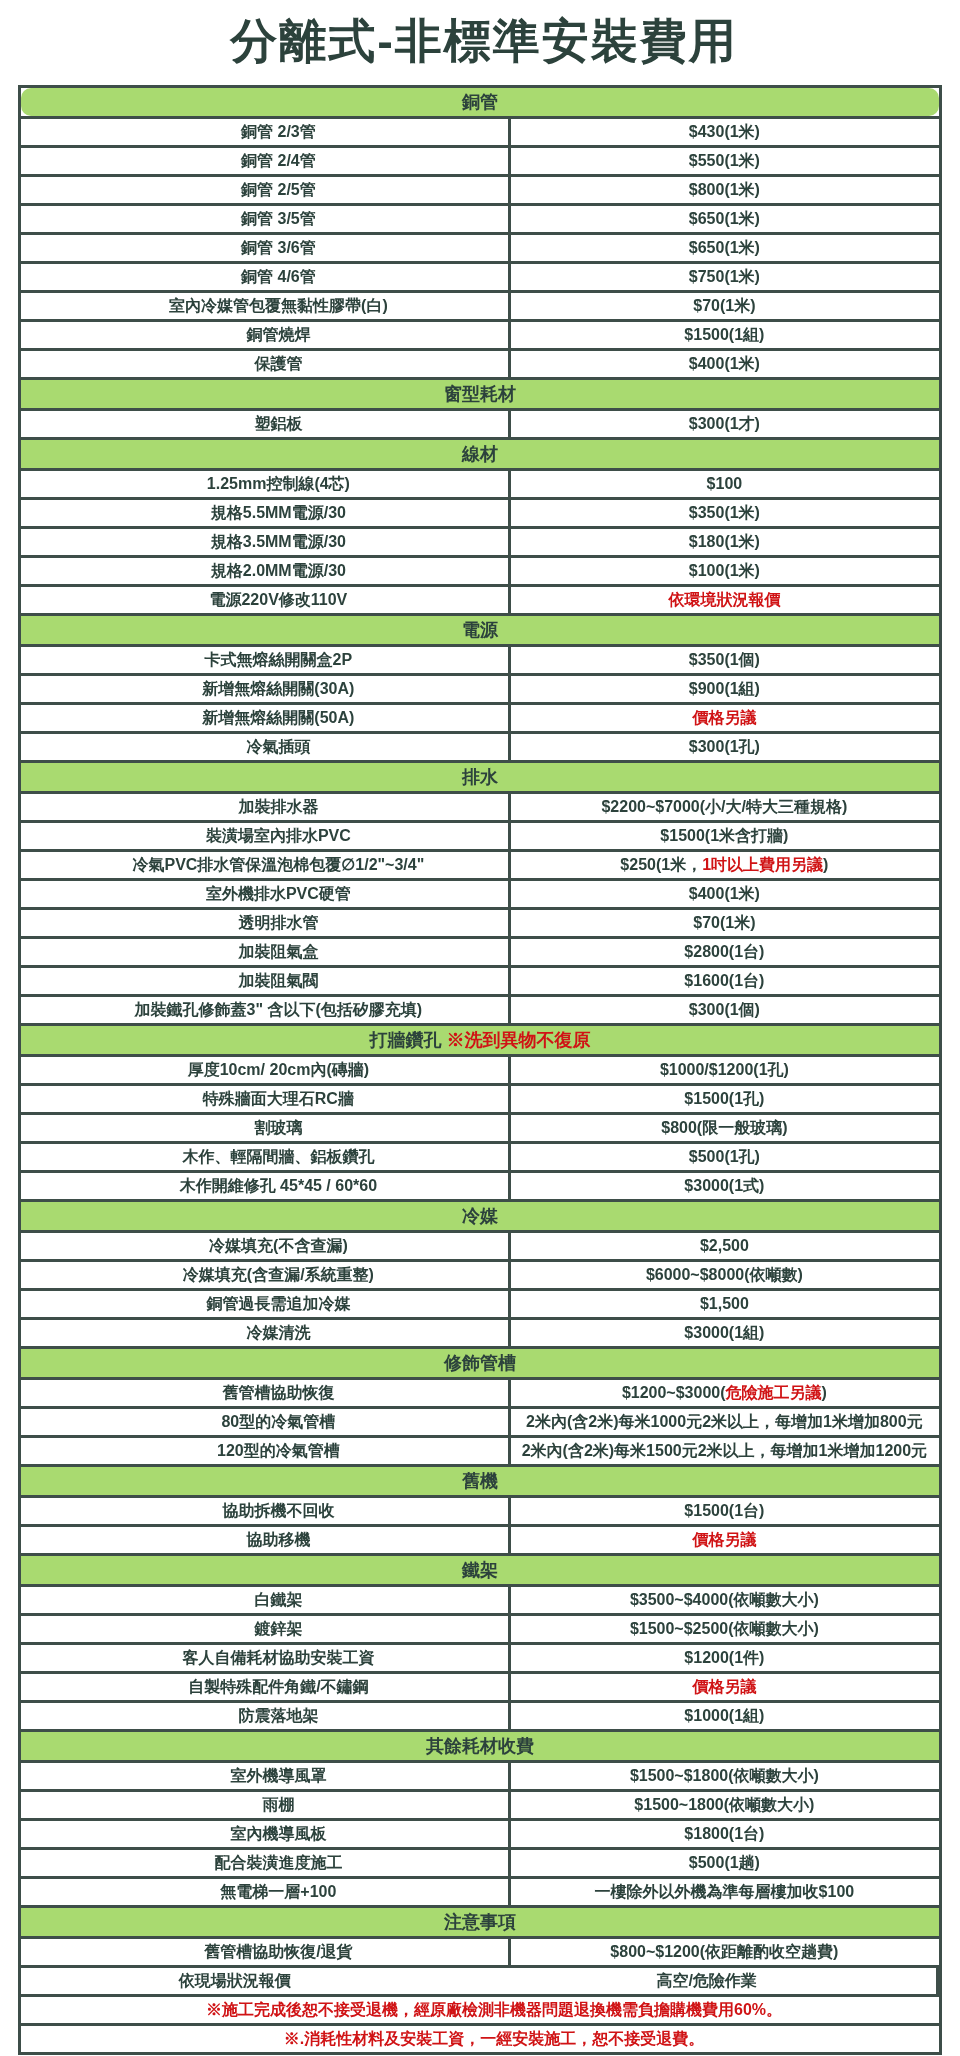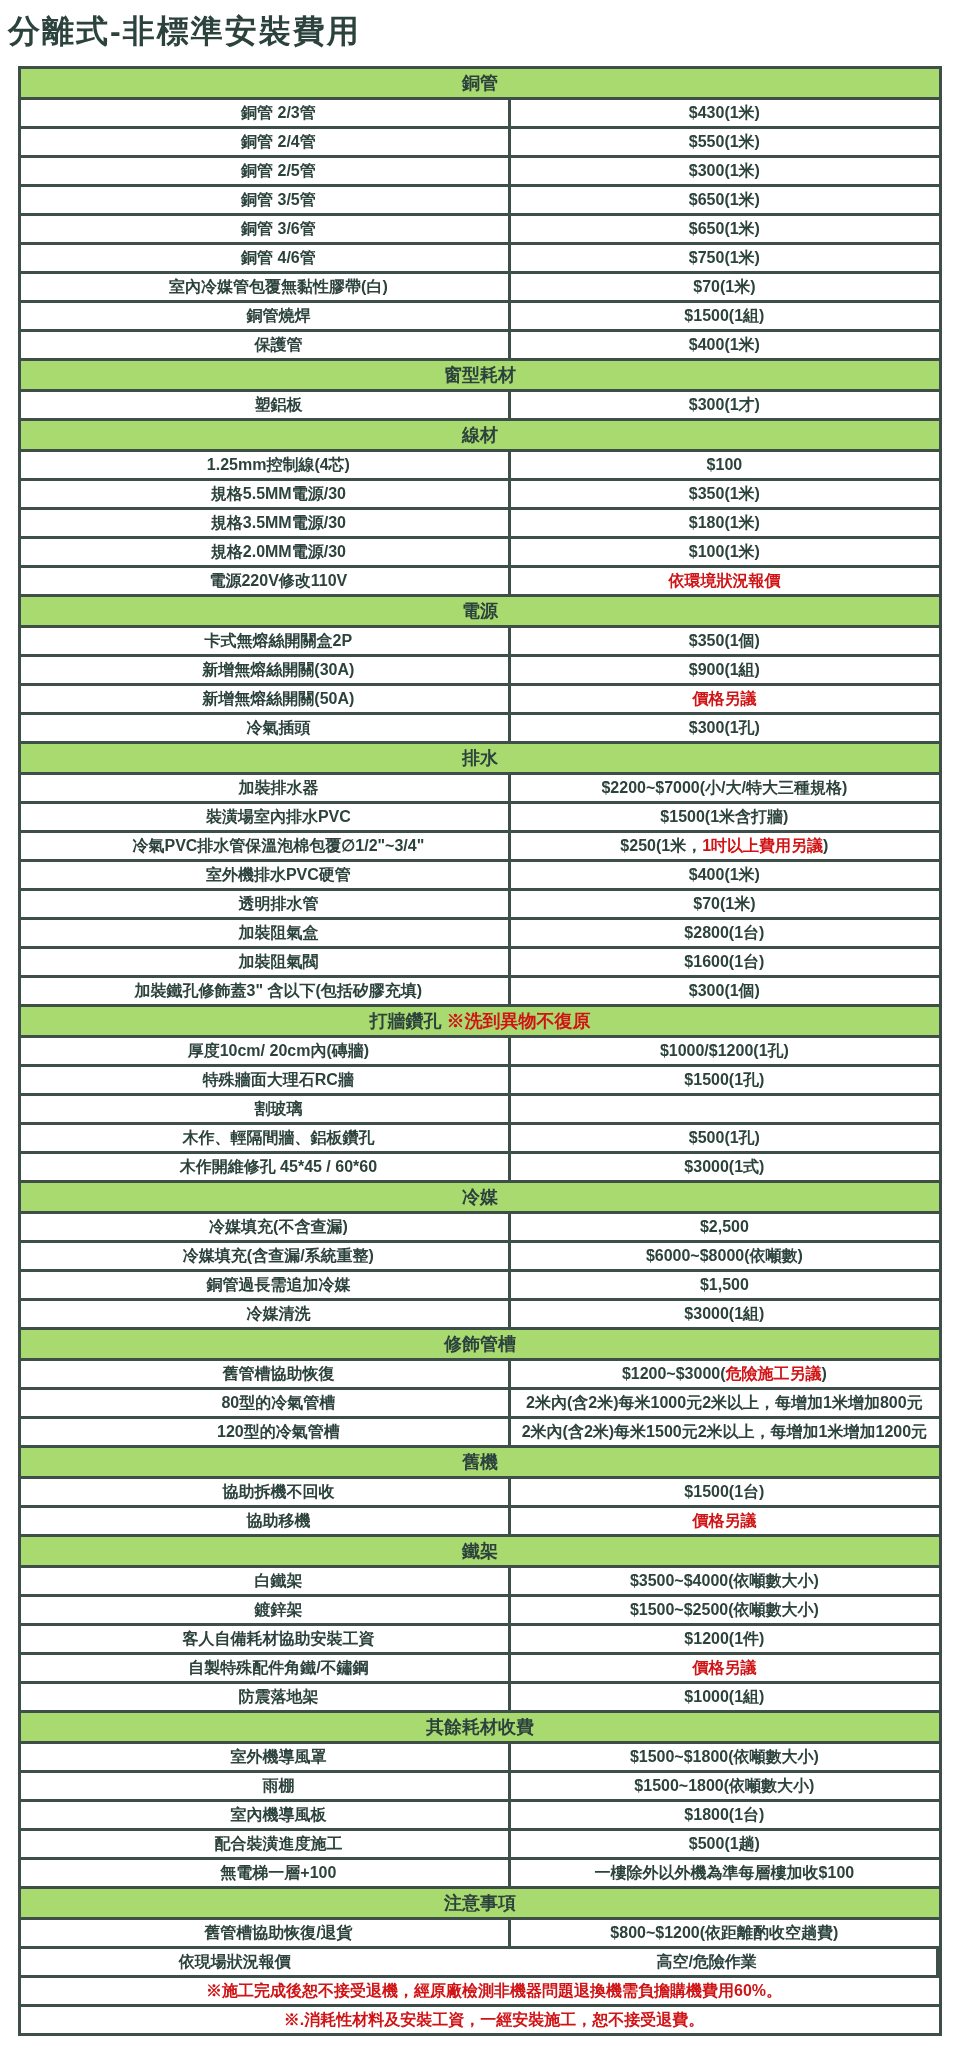--- a/index.html
+++ b/index.html
@@ -8,38 +8,39 @@
     --text:#2c423c;
     --red:#d01315;
   }
   html,body{margin:0;padding:0;background:#ffffff;}
   body{
     width:960px;
     font-family:"Liberation Sans", sans-serif;
     color:var(--text);
   }
   .page-title{
-    font-size:32px;
+    text-align:center;
+    font-size:47px;
     font-weight:bold;
     letter-spacing:2px;
     margin:10px 0 12px 8px;
     color:var(--text);
   }
   .price-table{
     margin:0 18px 26px 18px;
     border:3px solid var(--border);
   }
   .row{
     display:flex;
     align-items:stretch;
     border-top:3px solid var(--border);
     min-height:26px;
     background:#ffffff;
   }
-  .row:first-child{border-top:none;}
+  .row:first-child{border-top:none;border-radius:10px;}
   .header-row{
     background:var(--header-bg);
     justify-content:center;
     align-items:center;
     min-height:28px;
     font-size:18px;
     font-weight:bold;
     text-align:center;
   }
   .header-row span{white-space:pre-wrap;}
@@ -80,21 +81,21 @@
       </div>
       <div class="row">
         <div class="cell label-cell">銅管 2/4管</div>
         <div class="cell value-cell">
           <span>$550(1米)</span>
         </div>
       </div>
       <div class="row">
         <div class="cell label-cell">銅管 2/5管</div>
         <div class="cell value-cell">
-          <span>$300(1米)</span>
+          <span>$800(1米)</span>
         </div>
       </div>
       <div class="row">
         <div class="cell label-cell">銅管 3/5管</div>
         <div class="cell value-cell">
           <span>$650(1米)</span>
         </div>
       </div>
       <div class="row">
         <div class="cell label-cell">銅管 3/6管</div>
@@ -259,20 +260,23 @@
         </div>
       </div>
       <div class="row">
         <div class="cell label-cell">特殊牆面大理石RC牆</div>
         <div class="cell value-cell">
           <span>$1500(1孔)</span>
         </div>
       </div>
       <div class="row">
         <div class="cell label-cell">割玻璃</div>
+        <div class="cell value-cell">
+          <span>$800(限一般玻璃)</span>
+        </div>
       </div>
       <div class="row">
         <div class="cell label-cell">木作、輕隔間牆、鋁板鑽孔</div>
         <div class="cell value-cell">
           <span>$500(1孔)</span>
         </div>
       </div>
       <div class="row">
         <div class="cell label-cell">木作開維修孔 45*45 / 60*60</div>
         <div class="cell value-cell">

